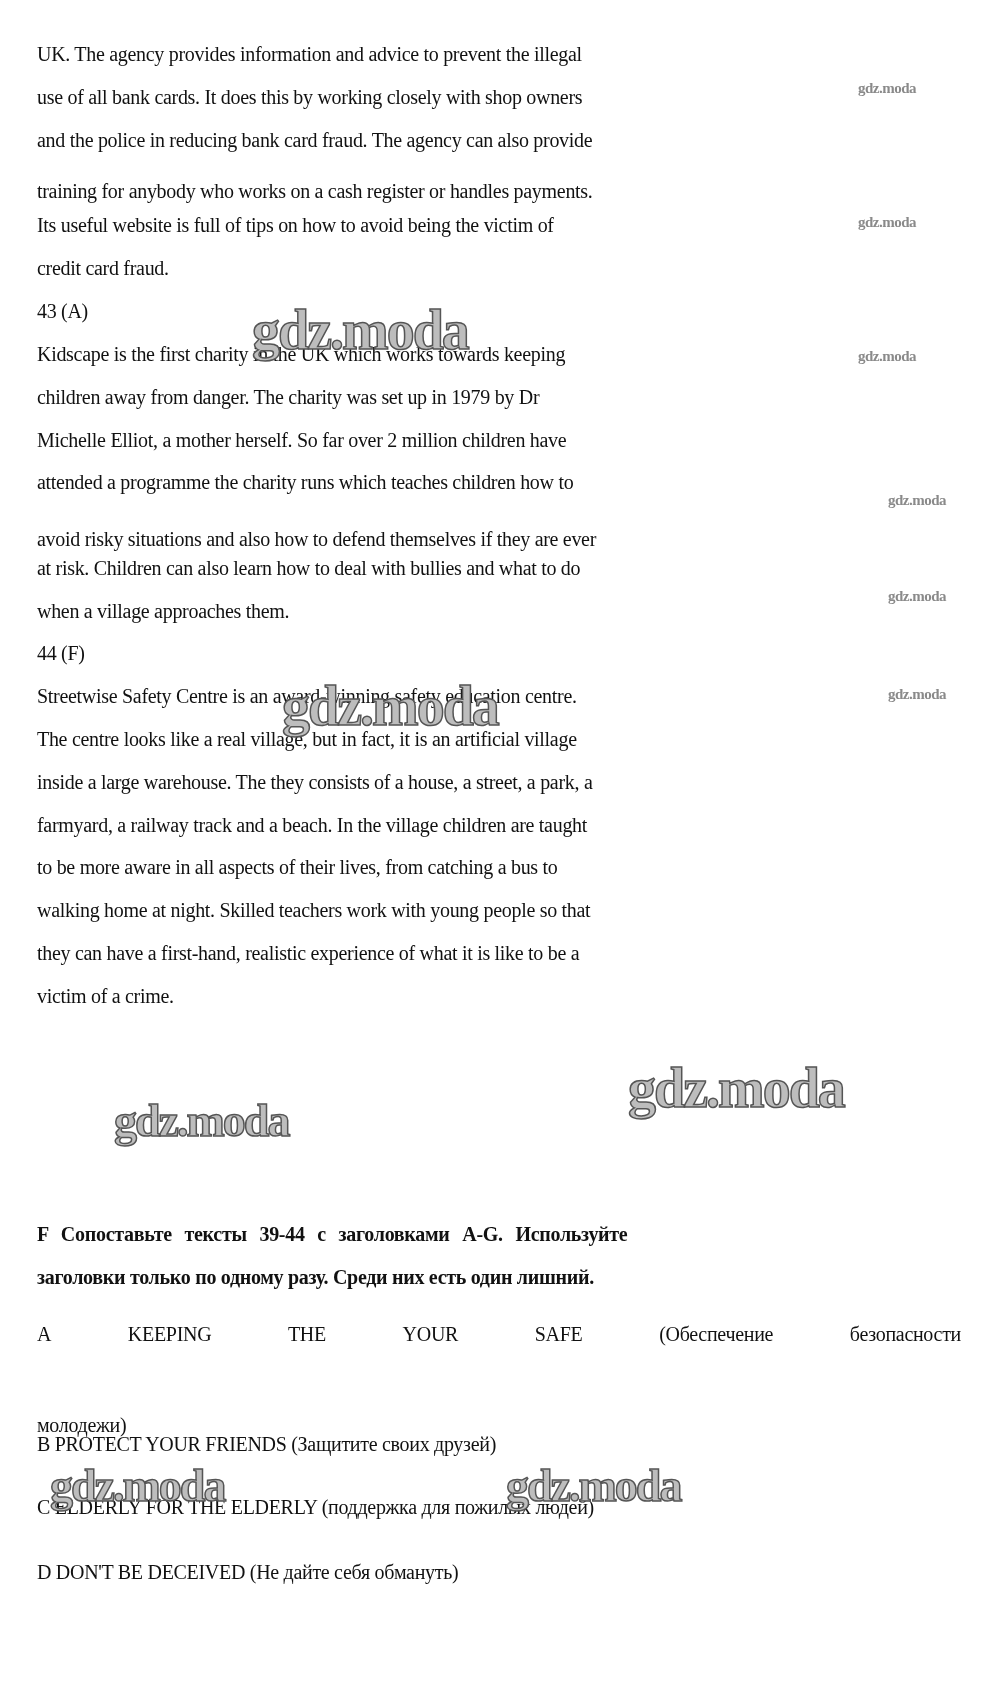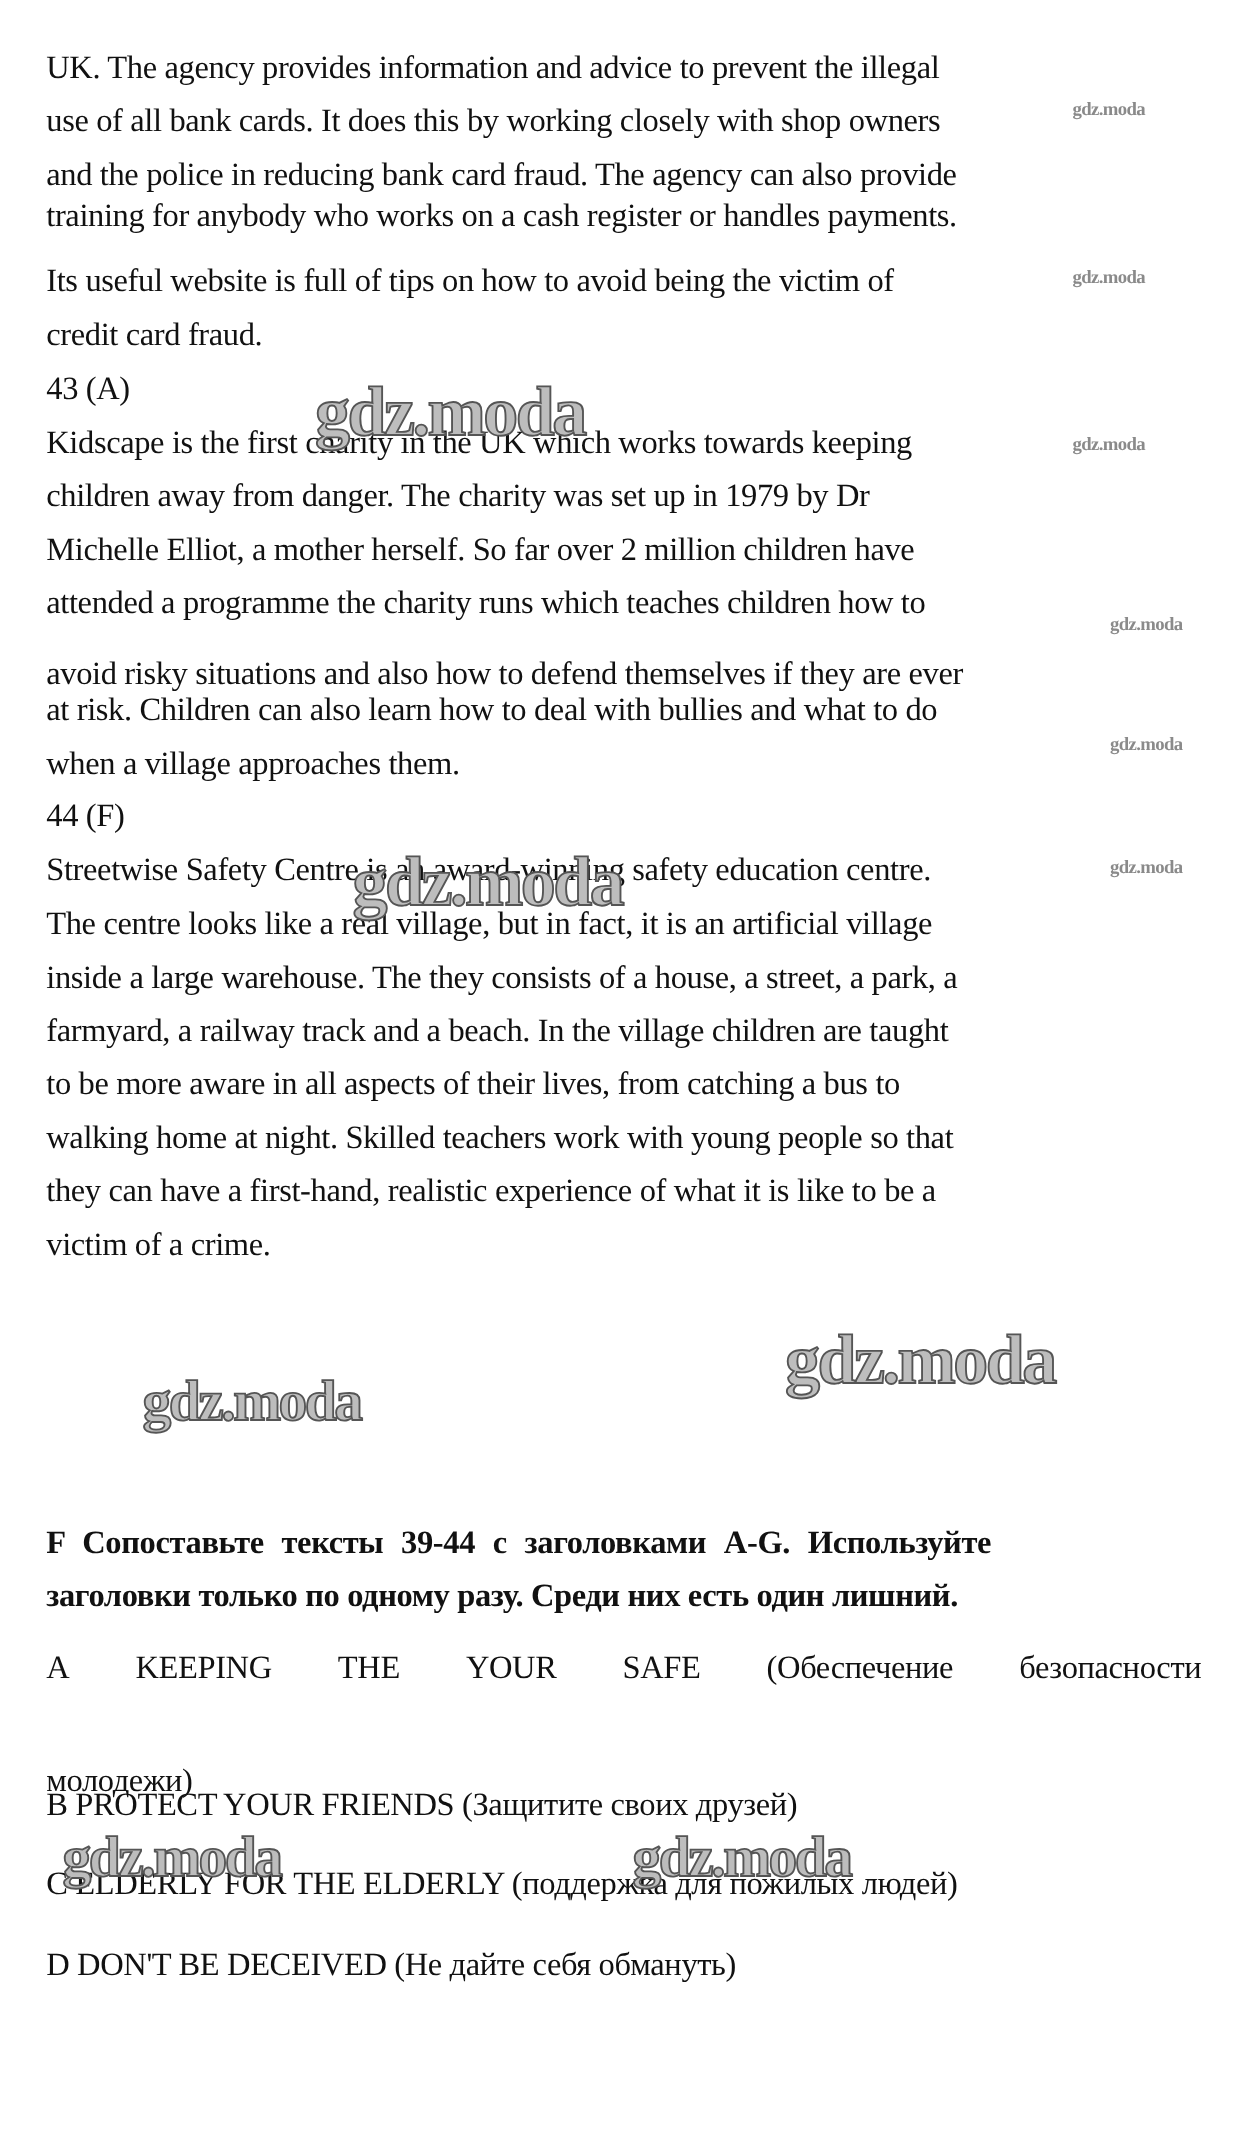--- a/index.html
+++ b/index.html
@@ -3,21 +3,21 @@
 <meta charset="utf-8">
 <style>
   html, body { margin: 0; padding: 0; background: #ffffff; }
   body {
     width: 1000px; height: 1704px; position: relative; overflow: hidden;
     font-family: "Liberation Serif", "DejaVu Serif", serif;
     color: #111111;
   }
   .line {
     position: absolute; left: 37px; white-space: nowrap;
-    font-size: 26px; line-height: 34px; letter-spacing: -0.3px;
+    font-size: 20px; line-height: 34px; letter-spacing: -0.3px;
   }
   .bold { font-weight: bold; }
   .justify-line { display: flex; justify-content: space-between; width: 924px; }
   .wm-small {
     position: absolute; font-family: "Liberation Serif", serif; font-size: 15px;
     color: #8a8a8a; font-weight: bold; letter-spacing: -0.5px;
   }
   .wm-big {
     position: absolute; font-family: "Liberation Serif", serif; font-weight: bold;
     color: #bdbdbd; -webkit-text-stroke: 1.5px #555; letter-spacing: -2px;
@@ -25,21 +25,21 @@
   .wm-b1 { font-size: 56px; }
   .wm-b2 { font-size: 46px; }
 </style>
 </head>
 <body>
 
 <div>
   <div class="line" style="top:37px">UK. The agency provides information and advice to prevent the illegal</div>
   <div class="line" style="top:80px">use of all bank cards. It does this by working closely with shop owners</div>
   <div class="line" style="top:123px">and the police in reducing bank card fraud. The agency can also provide</div>
-  <div class="line" style="top:156px">training for anybody who works on a cash register or handles payments.</div>
+  <div class="line" style="top:174px">training for anybody who works on a cash register or handles payments.</div>
   <div class="line" style="top:208px">Its useful website is full of tips on how to avoid being the victim of</div>
   <div class="line" style="top:251px">credit card fraud.</div>
 </div>
 
 <div>
   <div class="line" style="top:294px">43 (A)</div>
   <div class="line" style="top:337px">Kidscape is the first charity in the UK which works towards keeping</div>
   <div class="line" style="top:380px">children away from danger. The charity was set up in 1979 by Dr</div>
   <div class="line" style="top:423px">Michelle Elliot, a mother herself. So far over 2 million children have</div>
   <div class="line" style="top:465px">attended a programme the charity runs which teaches children how to</div>

